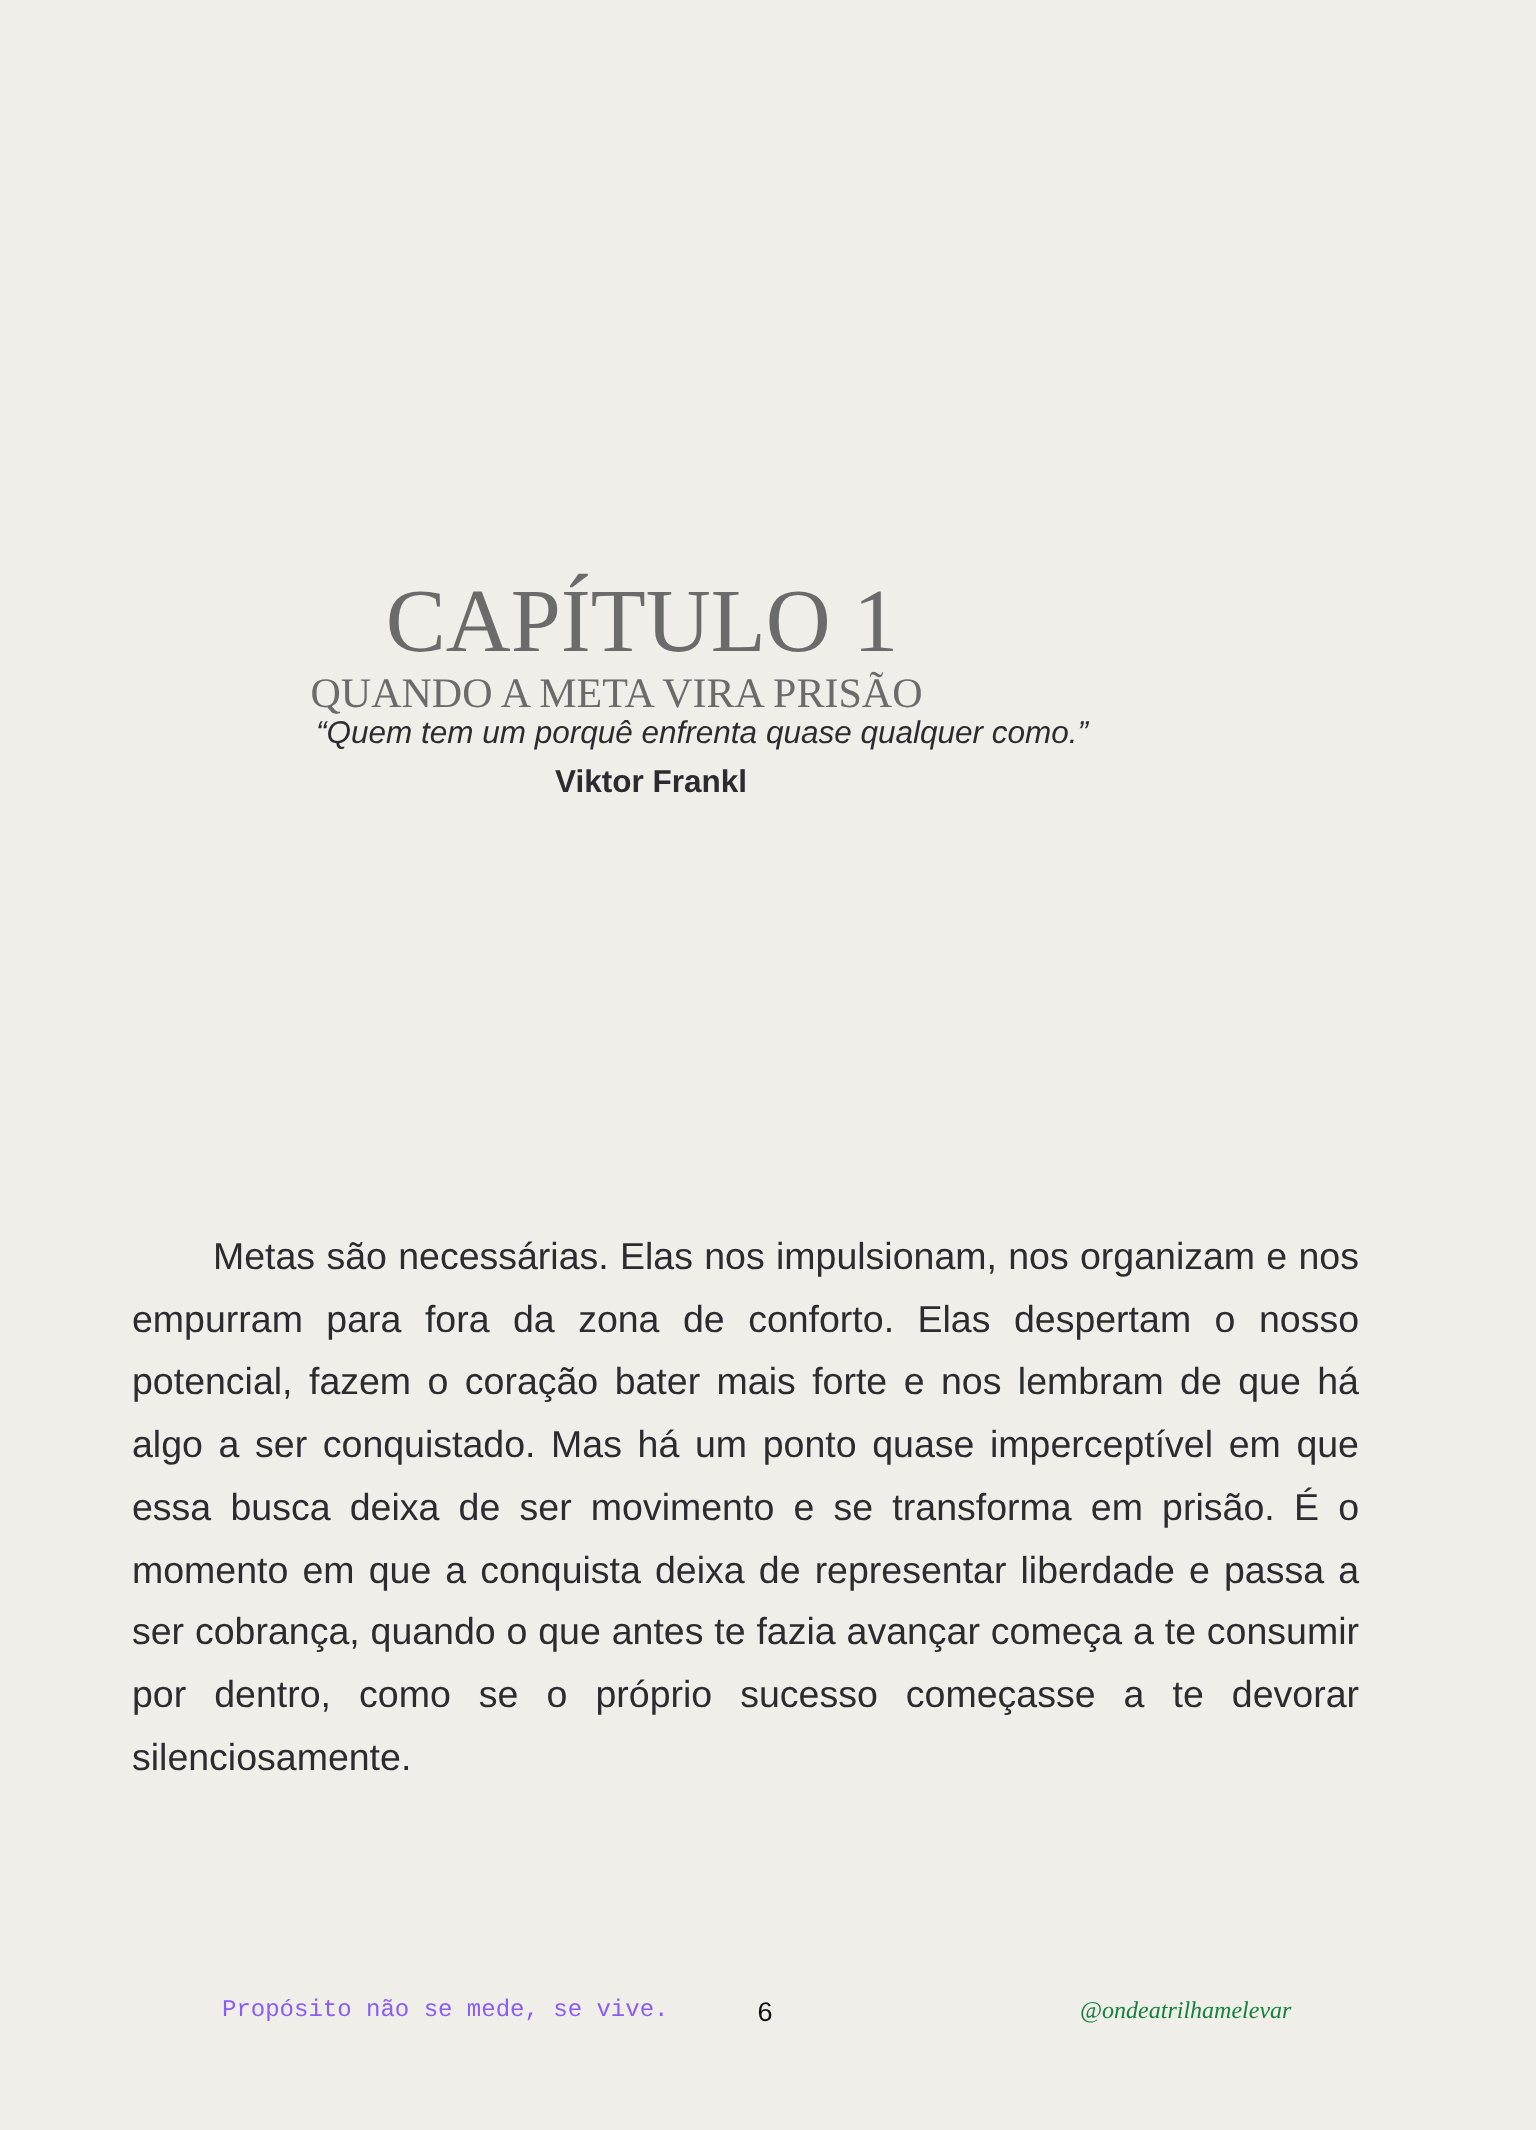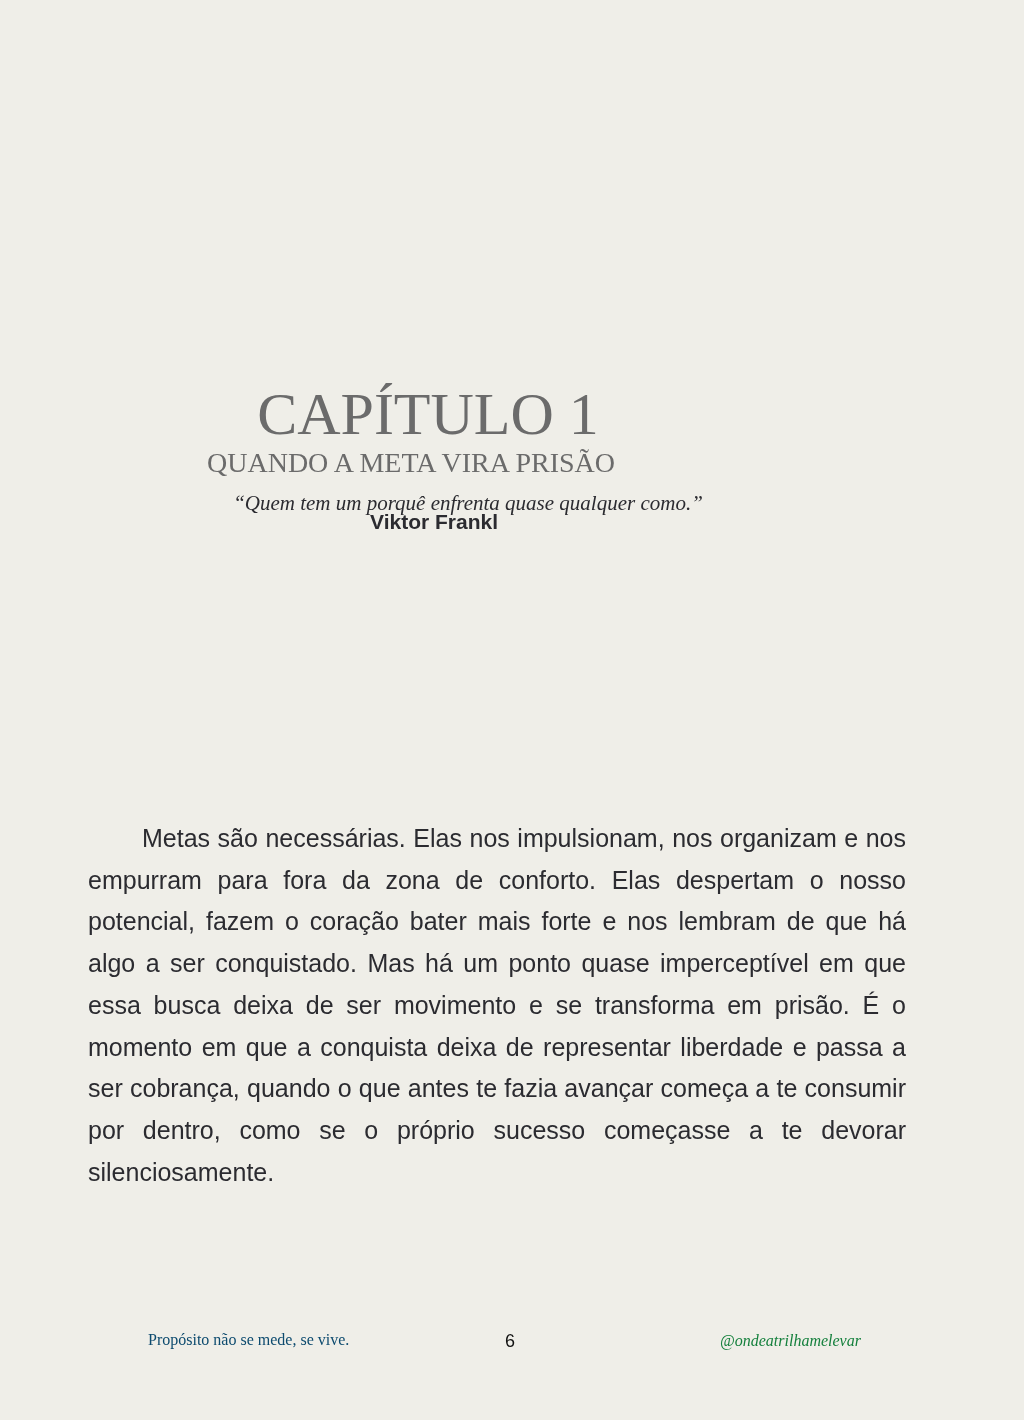--- a/index.html
+++ b/index.html
@@ -32,25 +32,25 @@
       left: 0;
       width: 822px;
       text-align: center;
       font-family: "Liberation Serif", serif;
       font-size: 28px;
       line-height: 36px;
       color: #6b6b6b;
     }
     .epigraph-quote {
       position: absolute;
-      top: 489px;
+      top: 475px;
       left: 0;
       width: 936px;
       text-align: center;
-      font-family: Liberation Serif, serif;
+      font-family: Liberation Sans, sans-serif;
       font-style: italic;
       font-size: 21px;
       line-height: 28px;
       color: #2b2b30;
     }
     .epigraph-author {
       position: absolute;
       top: 508px;
       left: 0;
       width: 868px;
@@ -76,24 +76,24 @@
       margin: 0;
       text-indent: 44px;
     }
     .body-text p.first {
       text-indent: 54px;
     }
     .footer-left {
       position: absolute;
       top: 1330px;
       left: 148px;
-      font-family: Liberation Serif, serif;
+      font-family: Liberation Mono, monospace;
       font-size: 16px;
       line-height: 20px;
-      color: #0c4a6e;
+      color: #8b5cf6;
     }
     .footer-page {
       position: absolute;
       top: 1330px;
       left: 505px;
       font-family: "Liberation Sans", sans-serif;
       font-size: 18px;
       line-height: 22px;
       color: #111111;
     }

